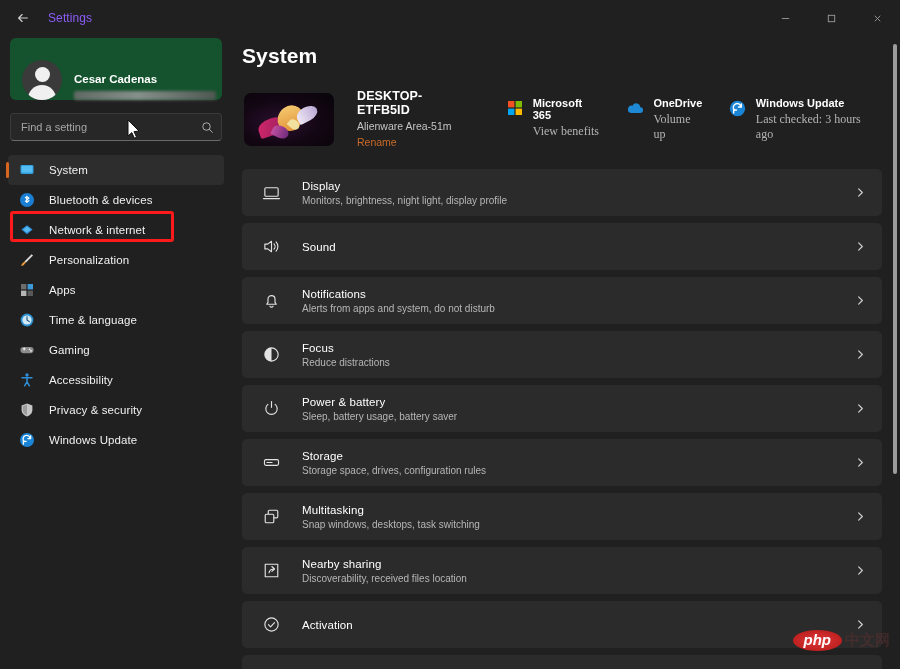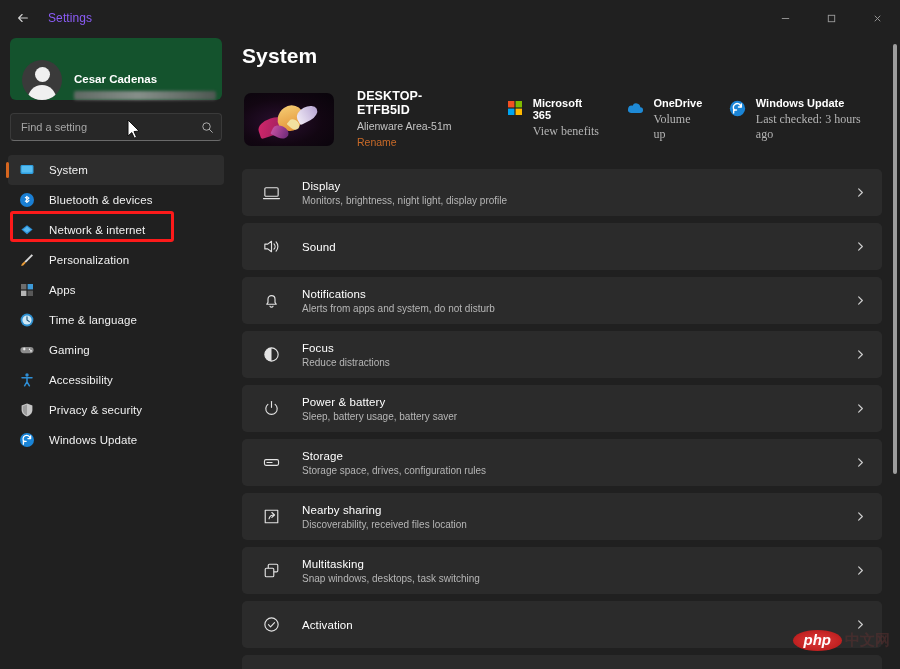--- a/index.html
+++ b/index.html
@@ -535,45 +535,45 @@
           <span class="row-chevron">
             <svg width="11" height="11" viewBox="0 0 12 12" fill="none" stroke="#cfcfcf" stroke-width="1.3">
                 <path d="M4 2l4 4-4 4" stroke-linecap="round" stroke-linejoin="round"></path>
               </svg>
           </span>
         </div>
 
         <div class="row">
           <span class="row-icon">
             <svg width="19" height="19" viewBox="0 0 20 20" fill="none" stroke="#e3e3e3" stroke-width="1.2">
+                <rect x="6.6" y="3.4" width="10" height="8" rx="1.2"></rect>
+                <rect x="3.4" y="7.6" width="9" height="9" rx="1.2" fill="#2b2b2b"></rect>
+              </svg>
+          </span>
+          <span class="row-text">
+            <span class="row-title" style="display:block">Multitasking</span>
+            <span class="row-sub" style="display:block">Snap windows, desktops, task switching</span>
+          </span>
+          <span class="row-chevron">
+            <svg width="11" height="11" viewBox="0 0 12 12" fill="none" stroke="#cfcfcf" stroke-width="1.3">
+                <path d="M4 2l4 4-4 4" stroke-linecap="round" stroke-linejoin="round"></path>
+              </svg>
+          </span>
+        </div>
+
+        <div class="row">
+          <span class="row-icon">
+            <svg width="19" height="19" viewBox="0 0 20 20" fill="none" stroke="#e3e3e3" stroke-width="1.2">
                 <path d="M3.4 3.4h13.2v13.2H3.4z" rx="1.4" stroke-linejoin="round"></path>
                 <path d="M7.4 12.4c.6-3 2.8-4 5.2-4M10.4 5.8l2.8 2.6-2.8 2.6" stroke-linecap="round" stroke-linejoin="round"></path>
               </svg>
           </span>
           <span class="row-text">
             <span class="row-title" style="display:block">Nearby sharing</span>
             <span class="row-sub" style="display:block">Discoverability, received files location</span>
-          </span>
-          <span class="row-chevron">
-            <svg width="11" height="11" viewBox="0 0 12 12" fill="none" stroke="#cfcfcf" stroke-width="1.3">
-                <path d="M4 2l4 4-4 4" stroke-linecap="round" stroke-linejoin="round"></path>
-              </svg>
-          </span>
-        </div>
-
-        <div class="row">
-          <span class="row-icon">
-            <svg width="19" height="19" viewBox="0 0 20 20" fill="none" stroke="#e3e3e3" stroke-width="1.2">
-                <rect x="6.6" y="3.4" width="10" height="8" rx="1.2"></rect>
-                <rect x="3.4" y="7.6" width="9" height="9" rx="1.2" fill="#2b2b2b"></rect>
-              </svg>
-          </span>
-          <span class="row-text">
-            <span class="row-title" style="display:block">Multitasking</span>
-            <span class="row-sub" style="display:block">Snap windows, desktops, task switching</span>
           </span>
           <span class="row-chevron">
             <svg width="11" height="11" viewBox="0 0 12 12" fill="none" stroke="#cfcfcf" stroke-width="1.3">
                 <path d="M4 2l4 4-4 4" stroke-linecap="round" stroke-linejoin="round"></path>
               </svg>
           </span>
         </div>
 
         <div class="row">
           <span class="row-icon">

